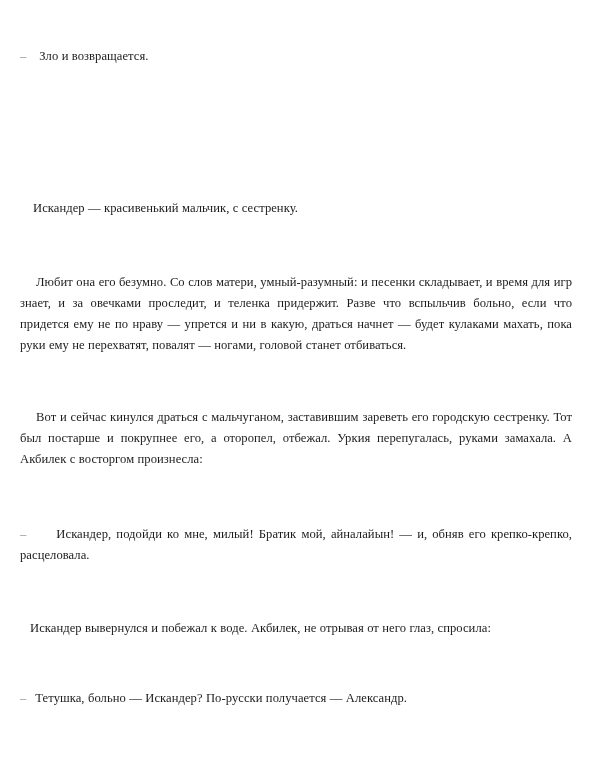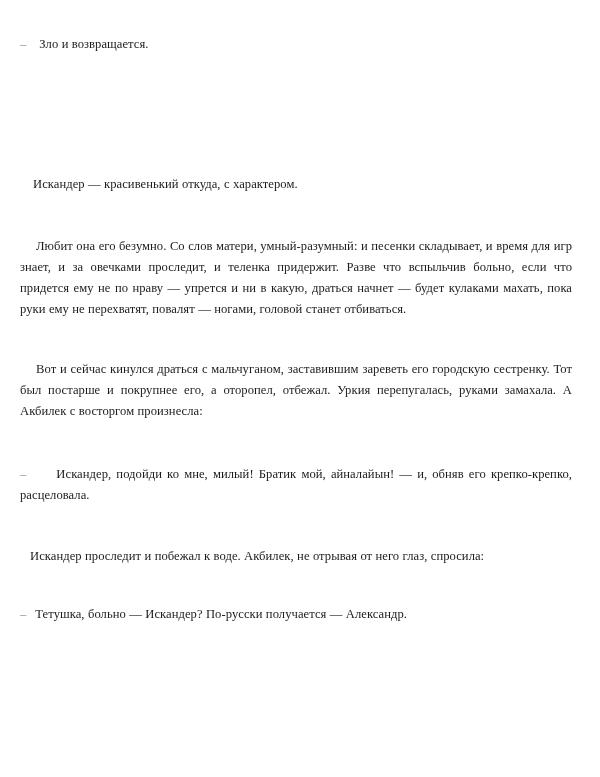--- a/index.html
+++ b/index.html
@@ -26,21 +26,21 @@
   }
 
   .text-column {
     position: absolute;
     left: 20px;
     top: 30px;
     width: 552px;
   }
 
   p.para {
-    margin: 4px 0 0 0;
+    margin: 16px 0 0 0;
     font-size: 12.6px;
     line-height: 21px;
     text-align: justify;
     text-justify: inter-word;
     color: #1c1c1c;
     letter-spacing: 0.05px;
     word-spacing: 0.2px;
   }
 
   
@@ -98,37 +98,37 @@
     <p class="para dash lead-a"><span class="dash-mark">–</span><span class="gap"></span><span>Зло и возвращается.</span></p>
 
     <div class="spacer gap-41"></div>
 
 
     <div class="spacer gap-38"></div>
 
 
     <div class="spacer gap-36"></div>
 
-    <p class="para indent-xs nowrap-last"><span>Искандер — красивенький откуда, с характером.</span></p>
+    <p class="para indent-xs nowrap-last"><span>Искандер — красивенький мальчик, с сестренку.</span></p>
 
     <div class="spacer gap-37"></div>
 
     <p class="para indent"><span>Любит она его безумно. Со слов матери, умный-разумный: и песенки складывает, и время для игр знает, и за овечками проследит, и теленка придержит. Разве что вспыльчив больно, если что придется ему не по нраву — упрется и ни в какую, драться начнет — будет кулаками махать, пока руки ему не перехватят, повалят — ногами, головой станет отбиваться.</span></p>
 
     <div class="spacer gap-35"></div>
 
     <p class="para indent"><span>Вот и сейчас кинулся драться с мальчуганом, заставившим зареветь его городскую сестренку. Тот был постарше и покрупнее его, а оторопел, отбежал. Уркия перепугалась, руками замахала. А Акбилек с восторгом произнесла:</span></p>
 
     <div class="spacer gap-38"></div>
 
     <p class="para dash lead-b"><span class="dash-mark">–</span><span class="gap"></span><span>Искандер, подойди ко мне, милый! Братик мой, айналайын! — и, обняв его крепко-крепко, расцеловала.</span></p>
 
     <div class="spacer gap-36"></div>
 
-    <p class="para indent-sm nowrap-last"><span>Искандер проследит и побежал к воде. Акбилек, не отрывая от него глаз, спросила:</span></p>
+    <p class="para indent-sm nowrap-last"><span>Искандер вывернулся и побежал к воде. Акбилек, не отрывая от него глаз, спросила:</span></p>
 
     <div class="spacer gap-33"></div>
 
     <p class="para dash lead-c nowrap-last"><span class="dash-mark">–</span><span class="gap"></span><span>Тетушка, больно — Искандер? По-русски получается — Александр.</span></p>
 
     <div class="spacer gap-32"></div>
 
 
   </div>
 </div>

